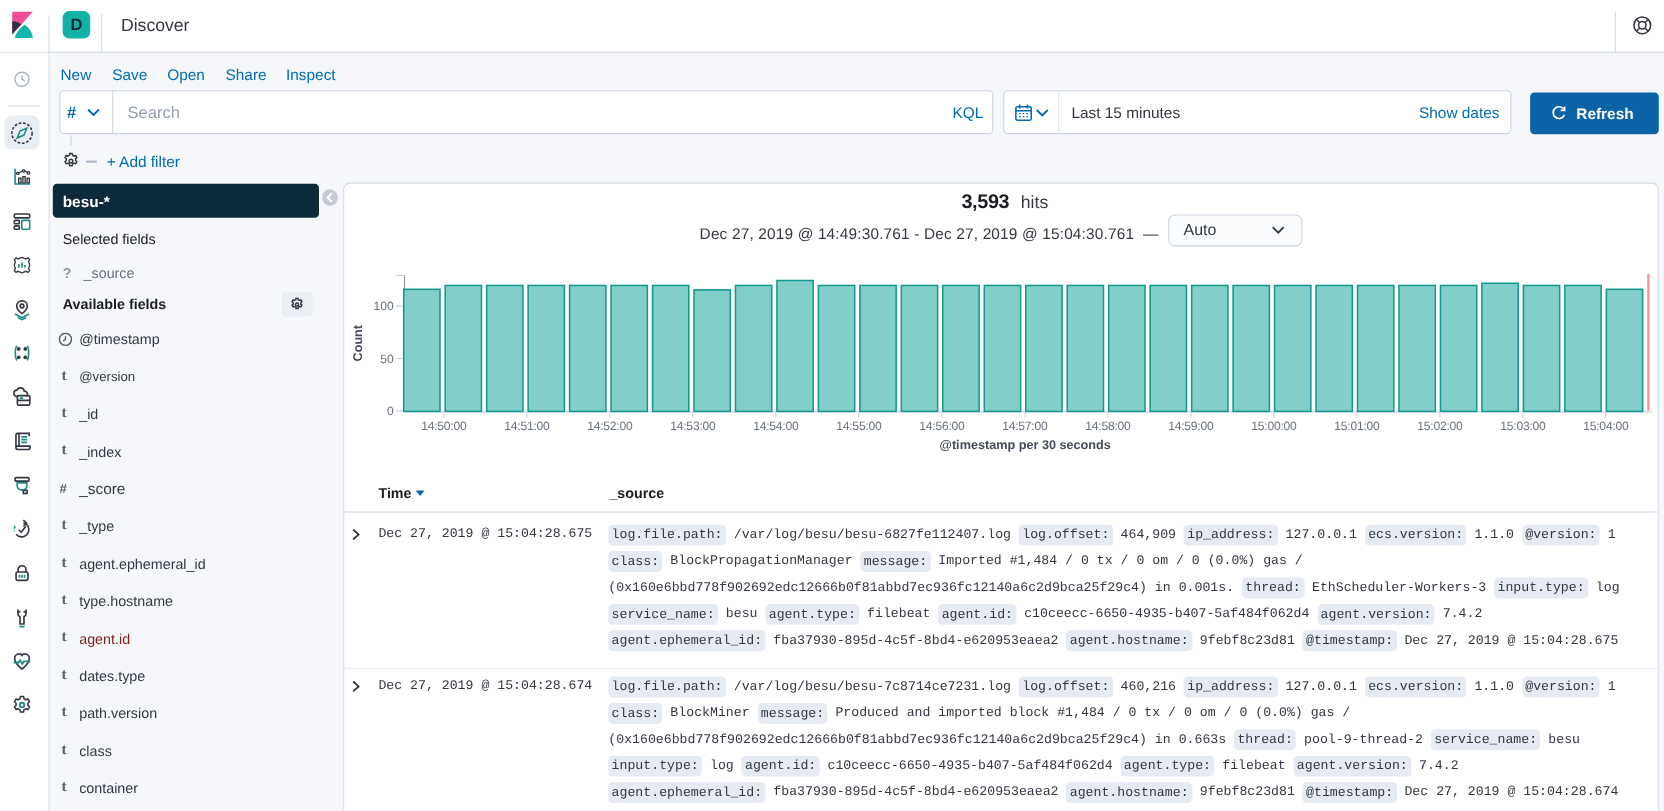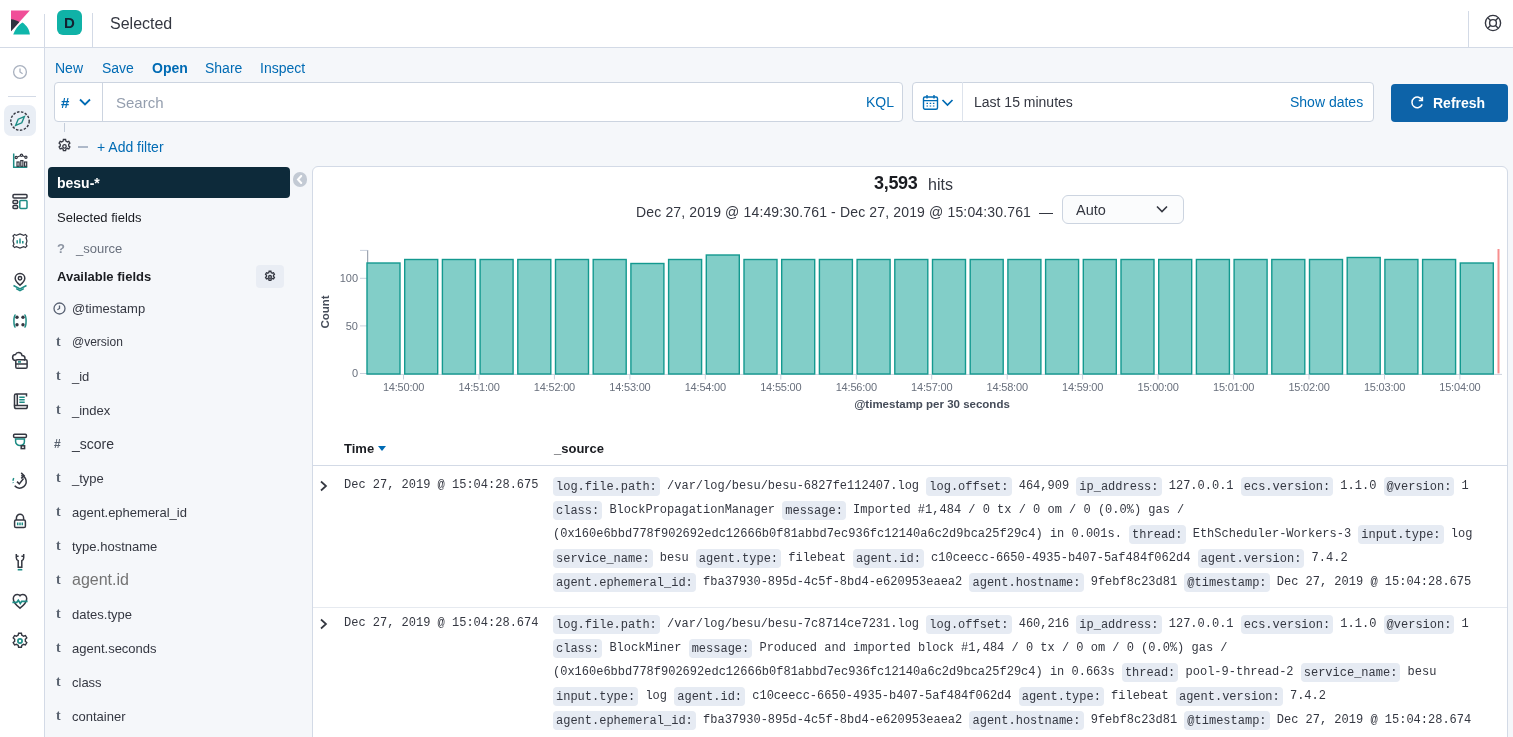--- a/index.html
+++ b/index.html
@@ -12,21 +12,21 @@
 <div class="a" style="left:0;top:0;width:1513px;height:48px;background:#fff;border-bottom:1px solid #d3dae6"></div>
 <svg class="a" style="left:10.5px;top:9.8px" width="21" height="25" viewBox="0 0 21 25">
 <path fill="#F04E98" d="M0,0.6 L18.8,0.6 L0,21.3 Z"></path>
 <path fill="#2f3340" d="M0,9.2 C3,9.5 6,10.5 8.4,12.05 L0,21.3 Z"></path>
 <path fill="#0fb6aa" d="M2.2,24.6 C4.2,19.2 7.2,15.3 11.3,12.6 C15.9,15.4 18.3,19.8 18.9,24.6 Z"></path>
 </svg>
 <div class="a" style="left:44px;top:14px;width:1px;height:723px;background:#d3dae6"></div>
 <div class="a" style="left:92px;top:13px;width:1px;height:34px;background:#d3dae6"></div>
 <div class="a" style="left:1468px;top:11px;width:1px;height:36px;background:#d3dae6"></div>
 <div class="a cy" style="left:57px;top:10px;width:25px;height:25px;background:#10b2a7;border-radius:6px;justify-content:center;font-size:15px;font-weight:bold;color:#122232">D</div>
-<div class="a cy" style="left:110px;top:0;height:48px;font-size:16px;color:#343741">Selected</div>
+<div class="a cy" style="left:110px;top:0;height:48px;font-size:16px;color:#343741">Discover</div>
 <svg class="a" style="left:1484px;top:14px" width="18" height="18" viewBox="0 0 18 18" fill="none" stroke="#343741" stroke-width="1.4">
 <circle cx="9" cy="9" r="7.6"></circle>
     <circle cx="9" cy="9" r="3.4"></circle>
 <path d="M6.5,6.5 L4,4 M11.5,6.5 L14,4 M11.5,11.5 L14,14 M6.5,11.5 L4,14"></path>
 </svg>
 <div class="a" style="left:0;top:48px;width:44px;height:689px;background:#fff"></div>
 <div class="a" style="left:8px;top:95.5px;width:28px;height:1px;background:#d3dae6"></div>
 <div class="a" style="left:4px;top:104.5px;width:32px;height:31px;border-radius:7px;background:#e9eef5"></div>
 <svg class="a" style="left:9.2px;top:61.0px" width="22" height="22" viewBox="0 0 22 22" fill="none">
     <circle cx="11" cy="11" r="6.4" stroke="#a9b1bf" stroke-width="1.3"></circle>
@@ -106,21 +106,21 @@
 <svg class="a" style="left:9.2px;top:589.5px" width="22" height="22" viewBox="0 0 22 22" fill="none">
     <path d="M11,18.2 C6.2,14.4 4.3,11.4 4.3,8.7 C4.3,6.2 6.2,4.4 8.4,4.4 C9.6,4.4 10.6,5 11,5.7 C11.4,5 12.4,4.4 13.6,4.4 C15.8,4.4 17.7,6.2 17.7,8.7 C17.7,11.4 15.8,14.4 11,18.2 Z" stroke="#343741" stroke-width="1.5" fill="none"></path>
     <path d="M3.4,12.3 H7.8 L9.3,10.3 L11.3,13.5 L12.7,11.3 H18.6" stroke="#1d8c85" stroke-width="1.7"></path>
   </svg>
 <svg class="a" style="left:9.2px;top:629.5px" width="22" height="22" viewBox="0 0 22 22" fill="none">
     <path d="M9.6,3.2 h2.8 l0.4,2 a6,6 0 0 1 1.7,1 l1.9,-0.7 l1.4,2.4 l-1.5,1.4 a6,6 0 0 1 0,1.9 l1.5,1.4 l-1.4,2.4 l-1.9,-0.7 a6,6 0 0 1 -1.7,1 l-0.4,2 h-2.8 l-0.4,-2 a6,6 0 0 1 -1.7,-1 l-1.9,0.7 l-1.4,-2.4 l1.5,-1.4 a6,6 0 0 1 0,-1.9 l-1.5,-1.4 l1.4,-2.4 l1.9,0.7 a6,6 0 0 1 1.7,-1 Z" stroke="#343741" stroke-width="1.4" fill="none"></path>
     <circle cx="11" cy="11" r="2.1" stroke="#1d8c85" stroke-width="1.7"></circle>
   </svg>
 <div class="a cy" style="left:55px;top:58px;height:20px;font-size:14px;font-weight:500;color:#006BB4">New</div>
 <div class="a cy" style="left:102px;top:58px;height:20px;font-size:14px;font-weight:500;color:#006BB4">Save</div>
-<div class="a cy" style="left:152px;top:58px;height:20px;font-size:14px;font-weight:700;color:#006BB4">Open</div>
+<div class="a cy" style="left:152px;top:58px;height:20px;font-size:14px;font-weight:400;color:#006BB4">Open</div>
 <div class="a cy" style="left:205px;top:58px;height:20px;font-size:14px;font-weight:500;color:#006BB4">Share</div>
 <div class="a cy" style="left:260px;top:58px;height:20px;font-size:14px;font-weight:500;color:#006BB4">Inspect</div>
 <div class="a" style="left:54px;top:82px;width:849px;height:40px;background:#fff;border:1px solid #ccd4e0;border-radius:4px"></div>
 <div class="a" style="left:102px;top:82px;width:1px;height:40px;background:#ccd4e0"></div>
 <div class="a cy" style="left:61px;top:82px;height:40px;font-size:15px;font-weight:bold;color:#006BB4">#</div>
 <svg class="a" style="left:78px;top:97px" width="14" height="10" viewBox="0 0 14 10">
     <path d="M2,2.5 L7,7.5 L12,2.5" stroke="#006BB4" stroke-width="1.8" fill="none"></path>
   </svg>
 <div class="a cy" style="left:116px;top:82px;height:40px;font-size:15px;color:#949eae">Search</div>
 <div class="a cy" style="left:866px;top:82px;height:40px;font-size:14px;color:#006BB4">KQL</div>
@@ -177,25 +177,25 @@
 <div class="a cy" style="left:72px;top:401.0px;height:18px;font-size:13px;color:#343741">_index</div>
 <div class="a cy" style="left:54px;top:437.0px;height:14px;font-size:12px;font-weight:bold;color:#59626f">#</div>
 <div class="a cy" style="left:72px;top:435.0px;height:18px;font-size:14px;color:#343741">_score</div>
 <div class="a cy" style="left:56px;top:470.5px;height:14px;font-family:'Liberation Serif',serif;font-size:14px;font-weight:bold;color:#59626f">t</div>
 <div class="a cy" style="left:72px;top:469.0px;height:18px;font-size:13px;color:#343741">_type</div>
 <div class="a cy" style="left:56px;top:504.5px;height:14px;font-family:'Liberation Serif',serif;font-size:14px;font-weight:bold;color:#59626f">t</div>
 <div class="a cy" style="left:72px;top:503.0px;height:18px;font-size:13px;color:#343741">agent.ephemeral_id</div>
 <div class="a cy" style="left:56px;top:538.5px;height:14px;font-family:'Liberation Serif',serif;font-size:14px;font-weight:bold;color:#59626f">t</div>
 <div class="a cy" style="left:72px;top:537.0px;height:18px;font-size:13px;color:#343741">type.hostname</div>
 <div class="a cy" style="left:56px;top:572.5px;height:14px;font-family:'Liberation Serif',serif;font-size:14px;font-weight:bold;color:#59626f">t</div>
-<div class="a cy" style="left:72px;top:571.0px;height:18px;font-size:16px;color:#737373">agent.id</div>
+<div class="a cy" style="left:72px;top:571.0px;height:18px;font-size:13px;color:#7f1d1d">agent.id</div>
 <div class="a cy" style="left:56px;top:606.5px;height:14px;font-family:'Liberation Serif',serif;font-size:14px;font-weight:bold;color:#59626f">t</div>
 <div class="a cy" style="left:72px;top:605.0px;height:18px;font-size:13px;color:#343741">dates.type</div>
 <div class="a cy" style="left:56px;top:640.5px;height:14px;font-family:'Liberation Serif',serif;font-size:14px;font-weight:bold;color:#59626f">t</div>
-<div class="a cy" style="left:72px;top:639.0px;height:18px;font-size:13px;color:#343741">agent.seconds</div>
+<div class="a cy" style="left:72px;top:639.0px;height:18px;font-size:13px;color:#343741">path.version</div>
 <div class="a cy" style="left:56px;top:674.5px;height:14px;font-family:'Liberation Serif',serif;font-size:14px;font-weight:bold;color:#59626f">t</div>
 <div class="a cy" style="left:72px;top:673.0px;height:18px;font-size:13px;color:#343741">class</div>
 <div class="a cy" style="left:56px;top:708.5px;height:14px;font-family:'Liberation Serif',serif;font-size:14px;font-weight:bold;color:#59626f">t</div>
 <div class="a cy" style="left:72px;top:707.0px;height:18px;font-size:13px;color:#343741">container</div>
 <div class="a" style="left:312px;top:166px;width:1196px;height:580px;background:#fff;border:1px solid #d3dae6;border-radius:6px"></div>
 <div class="a cy" style="left:874px;top:174px;height:19px;font-size:18px;font-weight:bold;letter-spacing:-0.3px;color:#1a1c21">3,593</div>
 <div class="a cy" style="left:928px;top:175px;height:19px;font-size:16px;color:#343741">hits</div>
 <div class="a cy" style="left:636px;top:202px;height:19px;font-size:14px;letter-spacing:0.15px;color:#343741">Dec 27, 2019 @ 14:49:30.761 - Dec 27, 2019 @ 15:04:30.761&nbsp;&nbsp;—</div>
 <div class="a" style="left:1062px;top:195px;width:122px;height:29px;background:#fbfcfd;border:1px solid #ccd4e0;border-radius:6px"></div>
 <div class="a cy" style="left:1076px;top:195px;height:29px;font-size:14.5px;color:#343741">Auto</div>

